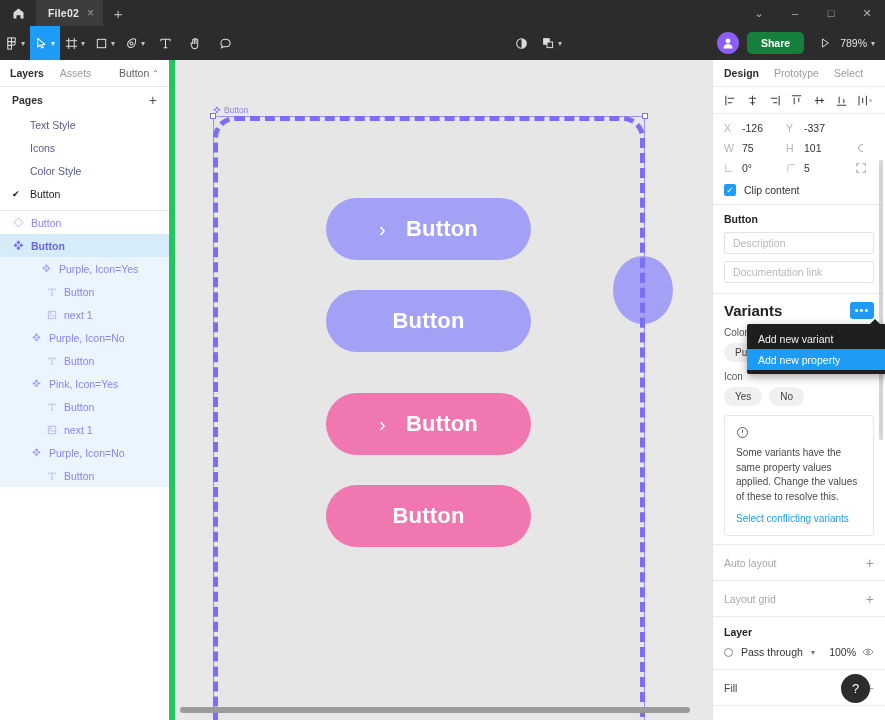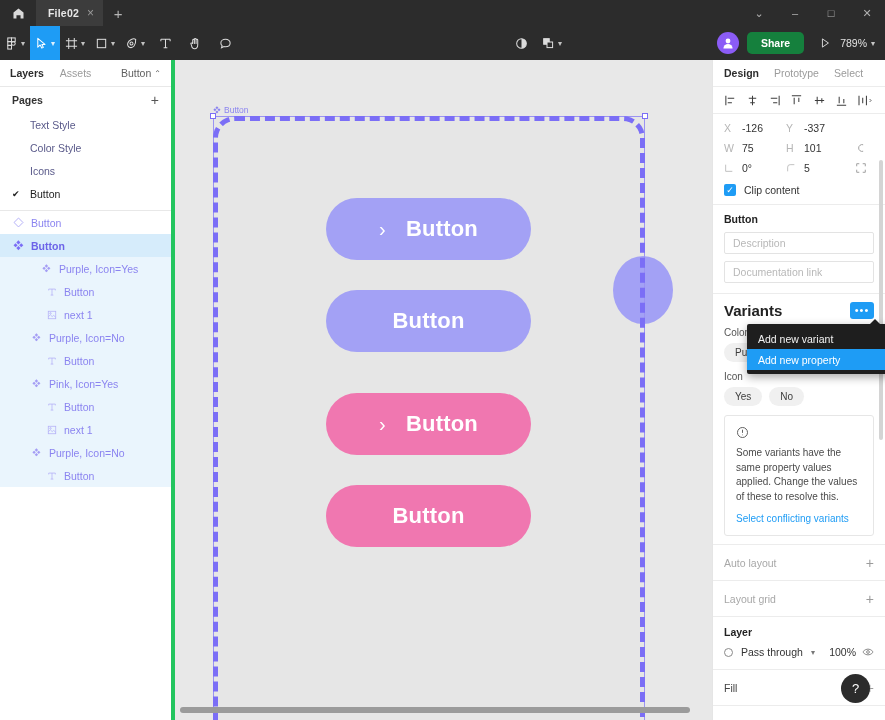--- a/index.html
+++ b/index.html
@@ -52,21 +52,21 @@
   }
   .share-btn {
     background:#15803d; color:#fff; font-size:10.5px; font-weight:bold;
     border-radius:5px; padding:5px 14px; margin-right:6px;
   }
   .zoomlbl { color:#e2e2e2; font-size:10.5px; display:flex; align-items:center; gap:3px; margin-right:10px; }
 
   
   .left {
     position:absolute; top:60px; left:0; width:175px; height:660px;
-    background:#fff; border-right:4px solid #22c55e;
+    background:#fff; border-right:6px solid #22c55e;
   }
   .left-tabs {
     height:27px; display:flex; align-items:center; padding:0 10px; gap:16px;
     border-bottom:1px solid #e8e8e8; font-size:10.5px;
   }
   .lt { color:#9b9b9b; }
   .lt.sel { color:#2c2c2c; font-weight:bold; }
   .lt-right { margin-left:auto; color:#5f5f5f; display:flex; align-items:center; gap:3px; }
   .pages-hdr {
     height:26px; display:flex; align-items:center; padding:0 12px;
@@ -340,25 +340,25 @@
       <span>Pages</span>
       <span class="plus">+</span>
     </div>
 
     <div class="page-row">
       <span class="chk"></span>
       <span class="nm">Text Style</span>
     </div>
     <div class="page-row">
       <span class="chk"></span>
-      <span class="nm">Color Style</span>
+      <span class="nm">Icons</span>
     </div>
     <div class="page-row">
       <span class="chk"></span>
-      <span class="nm">Icons</span>
+      <span class="nm">Color Style</span>
     </div>
     <div class="page-row cur">
       <span class="chk">✔</span>
       <span class="nm">Button</span>
     </div>
     <div class="pages-sep"></div>
 
     <div class="layer-row" style="padding-left:12px">
       <span class="licon">
         <svg width="11" height="11" viewBox="0 0 12 12" fill="none" stroke="#b3aef7" stroke-width="1">

